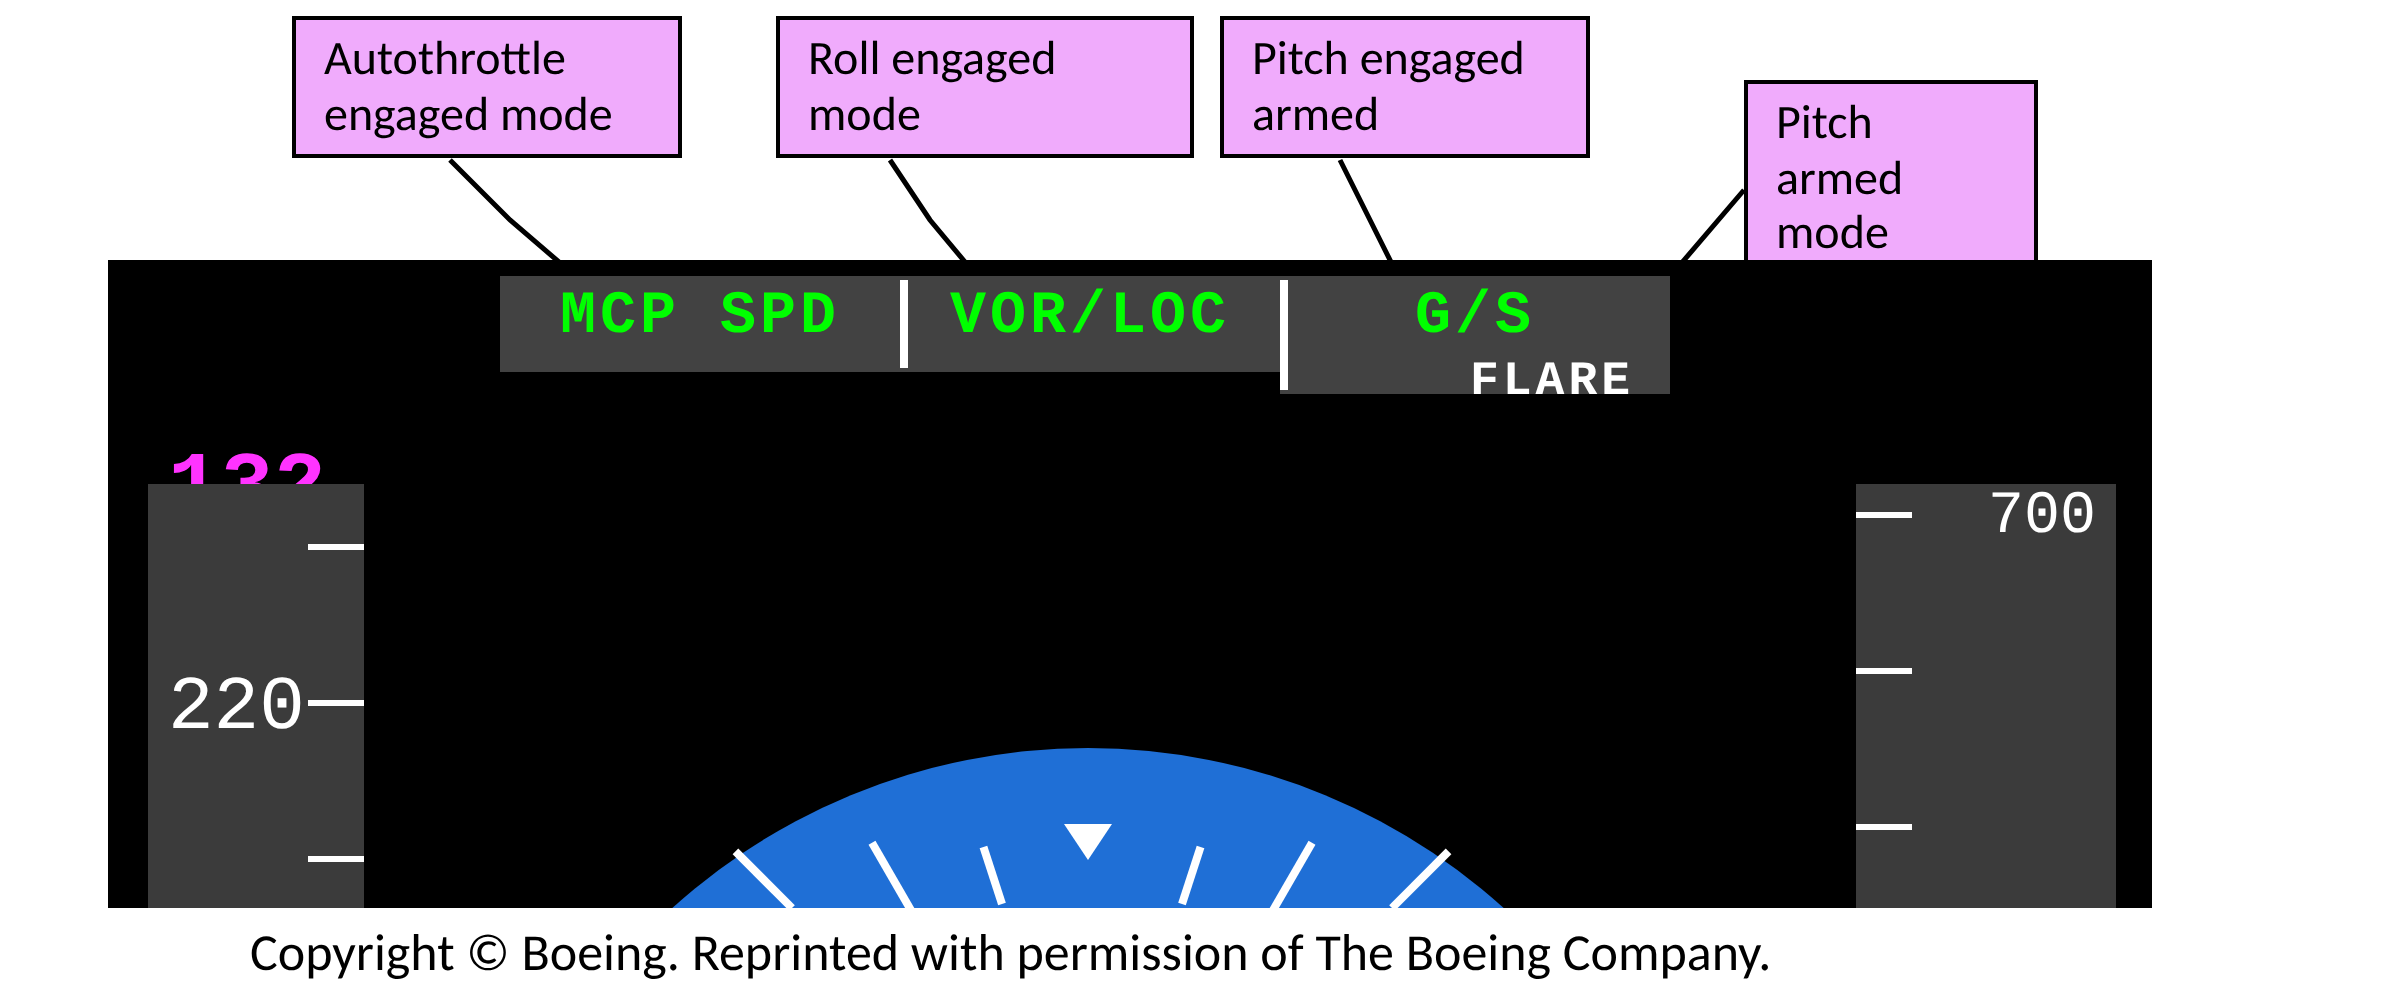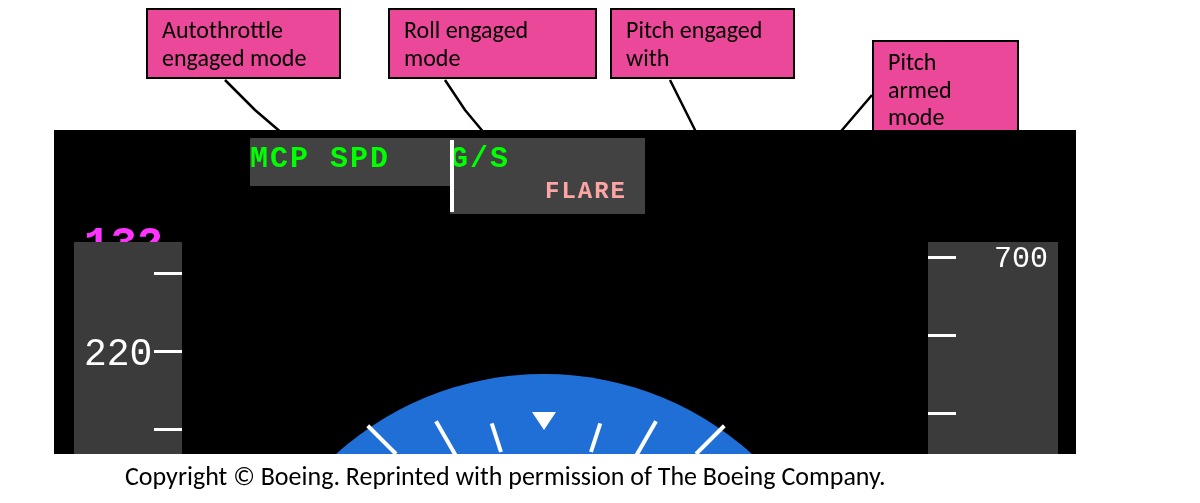--- a/index.html
+++ b/index.html
@@ -9,21 +9,21 @@
     width: 1200px;
     height: 503px;
     font-family: Calibri, Arial, sans-serif;
     background: #ffffff;
     position: relative;
     overflow: hidden;
   }
   .callout-box {
     position: absolute;
     border: 2.5px solid #000;
-    background: #ec4899;
+    background: #f0abfc;
     padding: 6px 14px;
     font-size: 24px;
     line-height: 1.15;
     color: #000;
   }
   .pfd {
     position: absolute;
     background: #000;
   }
   .fma-bar {
@@ -44,24 +44,24 @@
     bottom: 2px;
     width: 4px;
     background: #fff;
   }
   .fma-green {
     color: #00ff00;
     font-family: "Courier New", monospace;
     font-weight: bold;
     font-size: 30px;
     letter-spacing: 2px;
-    text-align: left;
+    text-align: center;
   }
   .fma-white {
-    color: #fca5a5;
+    color: #ffffff;
     font-family: "Courier New", monospace;
     font-weight: bold;
     font-size: 24px;
     letter-spacing: 2px;
     text-align: center;
   }
   .magenta {
     color: #ff33ff;
     font-family: "Courier New", monospace;
     font-weight: bold;
@@ -121,21 +121,21 @@
 engaged mode</span>
 </div>
 
 <div class="callout-box" style="left:388px; top:8px; width:209px;">
   <span style="white-space:pre-line;">Roll engaged
 mode</span>
 </div>
 
 <div class="callout-box" style="left:610px; top:8px; width:185px;">
   <span style="white-space:pre-line;">Pitch engaged
-with</span>
+armed</span>
 </div>
 
 <div class="callout-box" style="left:872px; top:40px; width:147px;">
   <span style="white-space:pre-line;">Pitch armed
 mode</span>
 </div>
 
 <svg class="leader" style="left:0;top:0;" width="1200" height="503">
 
   <polyline points="225,80 255,110 290,140" fill="none" stroke="#000" stroke-width="2.5"></polyline>
@@ -146,21 +146,24 @@
 
   <polyline points="872,95 825,150 795,195" fill="none" stroke="#000" stroke-width="2.5"></polyline>
 </svg>
 
 <div class="pfd" style="left:54px; top:130px; width:1022px; height:324px;">
 
   <div class="fma-bar" style="left:196px; top:8px;">
     <div class="fma-cell" style="width:200px;height:48px;">
       <div class="fma-green">MCP SPD</div>
     </div>
-    <div class="fma-cell sep" style="width:195px;height:76px;">
+    <div class="fma-cell sep" style="width:190px;height:48px;">
+      <div class="fma-green">VOR/LOC</div>
+    </div>
+    <div class="fma-cell sep" style="width:195px;height:59px;">
       <div class="fma-green">G/S</div>
       <div class="fma-white" style="text-align:right;padding-right:18px;margin-top:2px;">FLARE</div>
     </div>
   </div>
 
   <div class="magenta" style="left:30px; top:62px; font-size:44px;margin-top:28px;">132</div>
 
   <div class="tape" style="left:20px; top:112px; width:108px; height:212px;">
     <div class="tick" style="right:0; top:30px; width:28px;"></div>
     <div class="tick" style="right:0; top:108px; width:28px;"></div>

